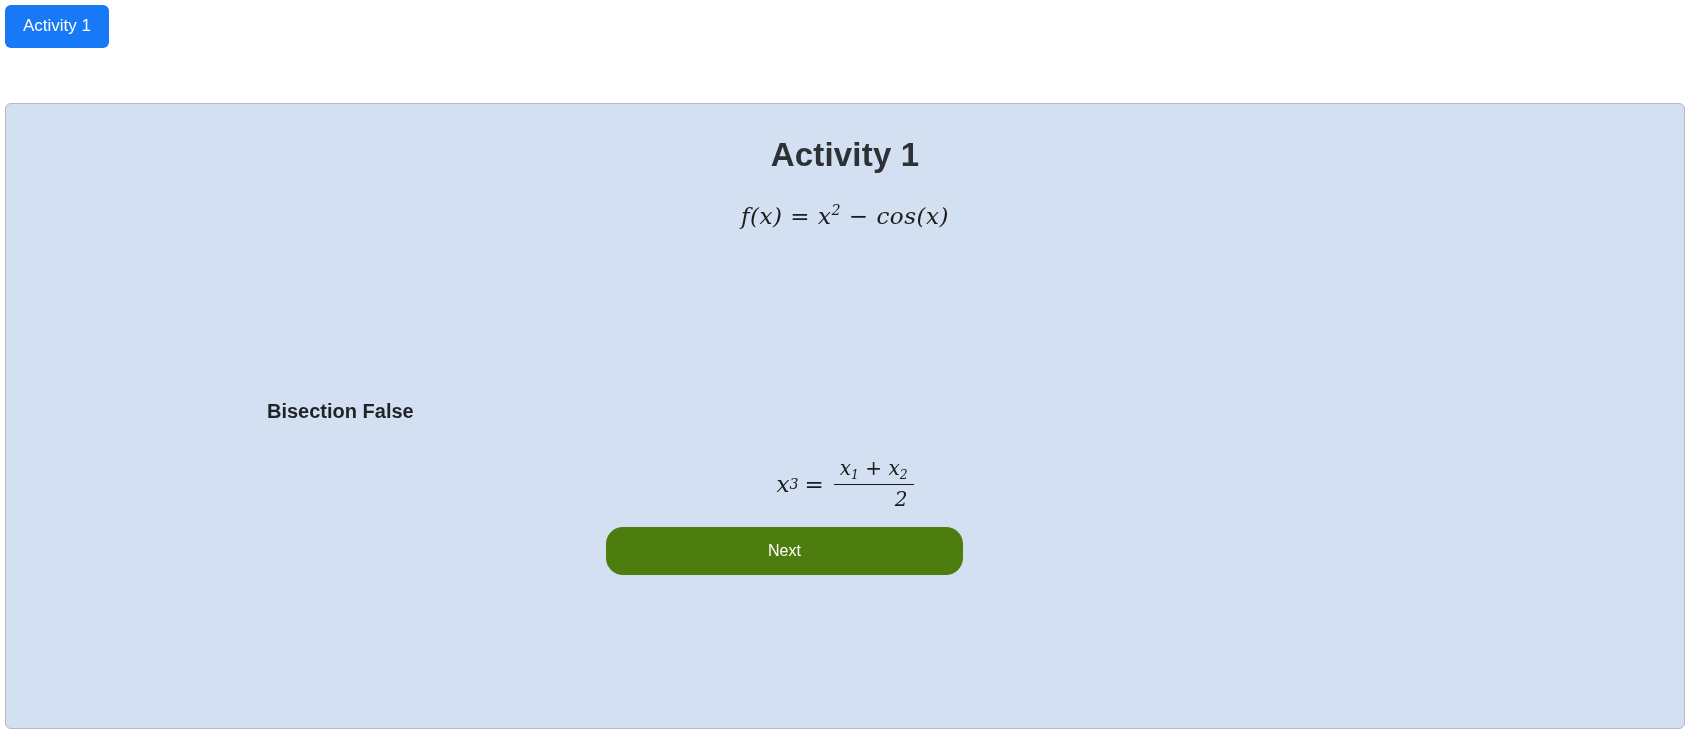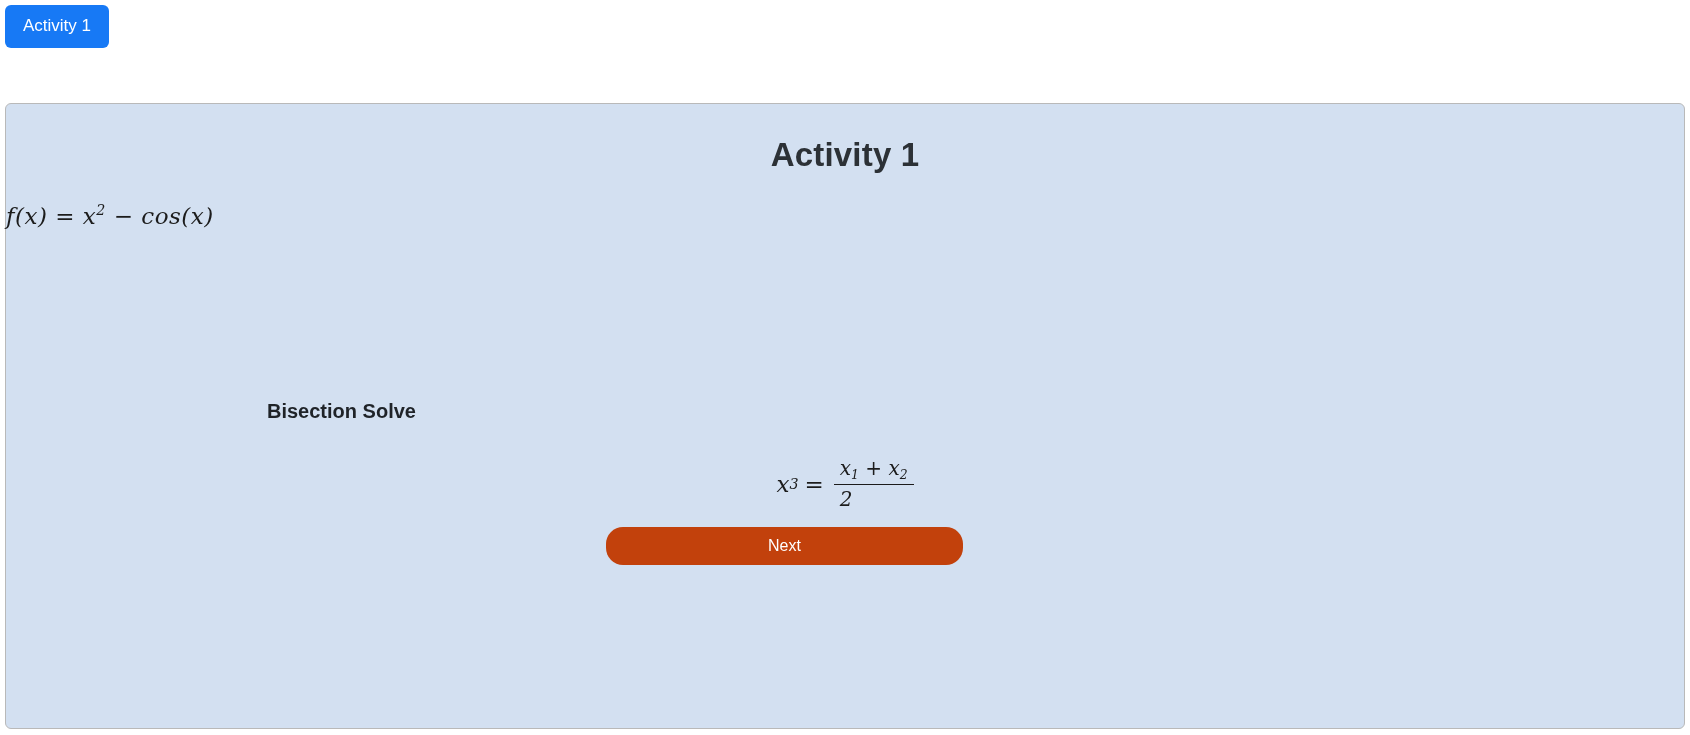--- a/index.html
+++ b/index.html
@@ -48,21 +48,21 @@
     text-align: center;
     margin: 0;
     padding-top: 32px;
     font-size: 33px;
     font-weight: bold;
     color: #2c3136;
     letter-spacing: 0.2px;
   }
 
   .math-block {
-    text-align: left;
+    text-align: center;
     margin-top: 28px;
     color: #1c1c1c;
   }
 
   .math {
     font-family: "DejaVu Serif", serif;
     font-style: italic;
     font-size: 23px;
     letter-spacing: 0.5px;
   }
@@ -116,21 +116,21 @@
     font-style: italic;
     font-size: 23px;
     color: #1c1c1c;
     display: flex;
     align-items: center;
   }
 
   .frac {
     display: inline-flex;
     flex-direction: column;
-    align-items: flex-start;
+    align-items: flex-end;
     margin-left: 10px;
     vertical-align: middle;
   }
 
   .frac .numerator {
     padding: 0 6px 2px 6px;
     font-size: 20px;
   }
 
   .frac .bar {
@@ -142,22 +142,22 @@
   .frac .denominator {
     padding: 2px 6px 0 6px;
     font-size: 20px;
   }
 
   .next-button {
     position: absolute;
     left: 600px;
     top: 423px;
     width: 357px;
-    height: 38px;
-    background: #c2410c;
+    height: 48px;
+    background: #4d7c0f;
     color: #ffffff;
     border: none;
     border-radius: 17px;
     font-size: 16px;
     font-family: "Liberation Sans", sans-serif;
     cursor: pointer;
   }
 </style>
 </head>
 <body>
@@ -174,21 +174,21 @@
     <div class="math">
       <span>f(x)</span>
       <span>=</span>
       <span>x</span><sup>2</sup>
       <span>−</span>
       <span>cos(x)</span>
     </div>
   </div>
 
 
-  <div class="method-heading">Bisection Solve</div>
+  <div class="method-heading">Bisection False</div>
 
   <div class="fraction-wrap">
     <div class="frac-eq">
       <span>x</span>
         <sub>3</sub>
       <span style="margin-left:6px">=</span>
       <span class="frac">
         <span class="numerator">
           <span>x</span><sub>1</sub>
           <span>+</span>

